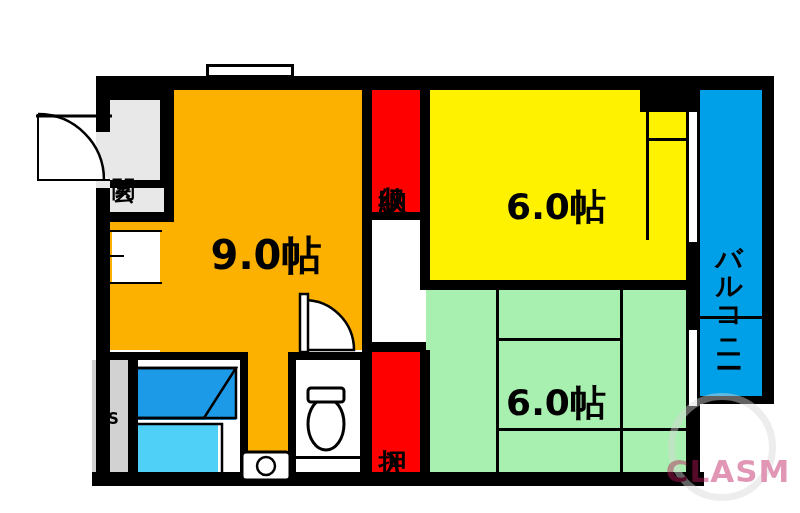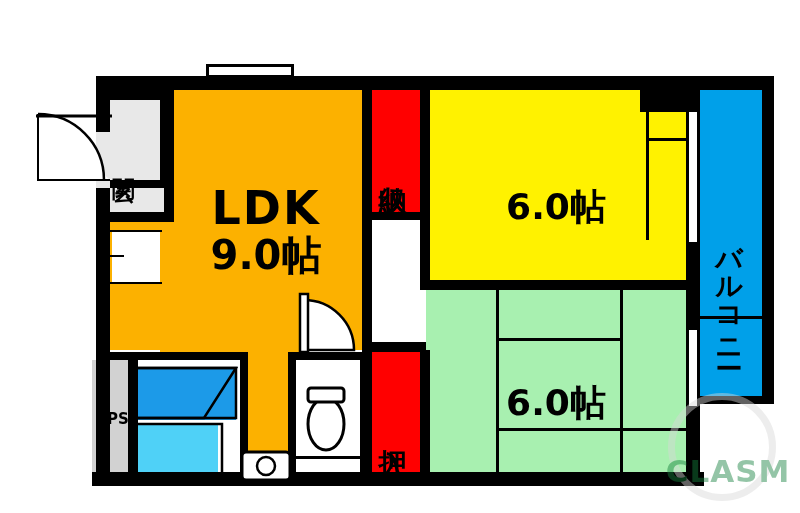--- a/index.html
+++ b/index.html
@@ -91,21 +91,21 @@
     box-sizing: border-box;
   }
   #watermark .wm-text {
     position: absolute;
     left: 0px;
     bottom: 22px;
     width: 140px;
     text-align: center;
     font-size: 31px;
     font-weight: bold;
-    color: #15803d;
+    color: #be185d;
     letter-spacing: 1px;
     font-family: "DejaVu Sans", sans-serif;
   }
 </style>
 </head>
 <body>
 
 <div id="floorplan">
 
   <div class="box fill-ldk" style="left:160px; top:88px; width:210px; height:262px;"></div>
@@ -223,34 +223,33 @@
   <div class="thinline" style="left:620px; top:290px; width:3px; height:182px;"></div>
   <div class="thinline" style="left:496px; top:338px; width:127px; height:3px;"></div>
   <div class="thinline" style="left:496px; top:428px; width:190px; height:3px;"></div>
 
   <div class="thinline" style="left:700px; top:316px; width:62px; height:3px;"></div>
   <div class="thinline" style="left:686px; top:316px; width:16px; height:3px;"></div>
 
   <div class="box fill-white" style="left:689px; top:112px; width:8px; height:130px;"></div>
   <div class="box fill-white" style="left:689px; top:330px; width:8px; height:76px;"></div>
 
-  <div class="label lbl-ldk" style="left:176px; top:184px; width:180px;">LDK</div>
   <div class="label lbl-ldk-sub" style="left:176px; top:234px; width:180px;">9.0帖</div>
 
   <div class="label lbl-room-sub" style="left:446px; top:188px; width:220px;">6.0帖</div>
 
   <div class="label lbl-room-sub" style="left:446px; top:384px; width:220px;">6.0帖</div>
 
   <div class="label vertical lbl-small" style="left:378px; top:122px; height:86px;">収納</div>
   <div class="label vertical lbl-small" style="left:378px; top:386px; height:86px;">押入</div>
 
   <div class="label vertical lbl-genkan" style="left:112px; top:120px; height:80px;">玄関</div>
 
   <div class="label vertical lbl-balcony" style="left:716px; top:186px; height:210px;">バルコニー</div>
 
-  <div class="label lbl-ps" style="left:100px; top:412px; width:36px;">PS</div>
+  <div class="label lbl-ps" style="left:90px; top:412px; width:36px;">PS</div>
 
   <div id="watermark">
     <div class="wm-ring"></div>
     <div class="wm-text">CLASM</div>
   </div>
 
 </div>
 
 </body></html>

